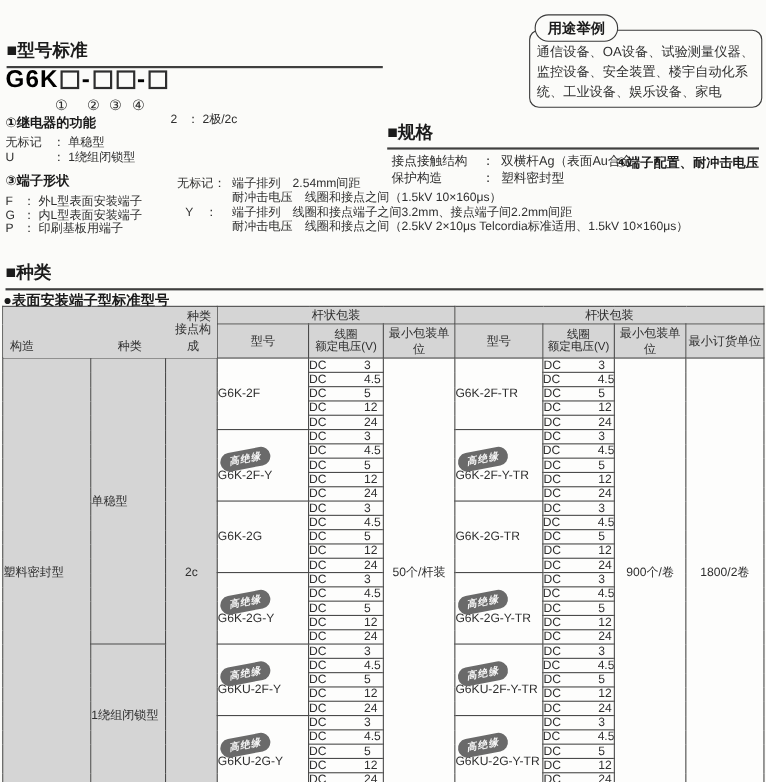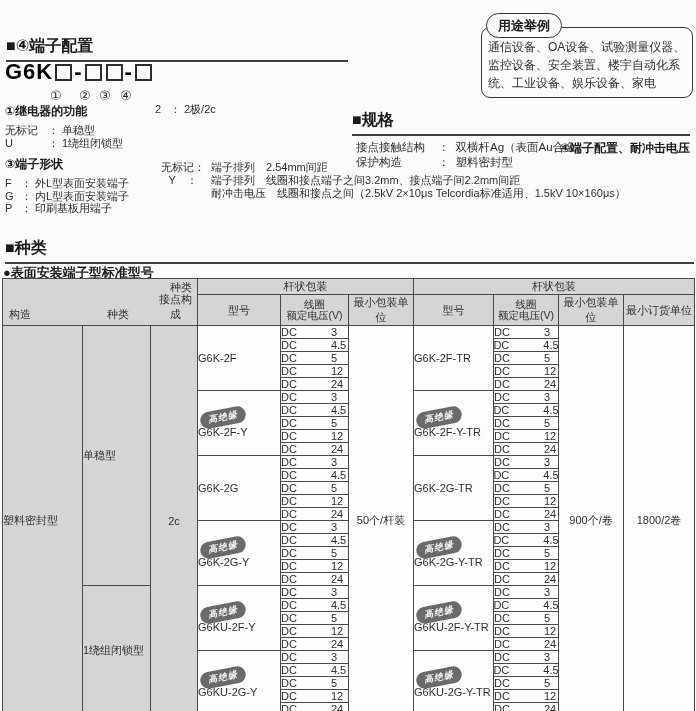--- a/index.html
+++ b/index.html
@@ -87,21 +87,21 @@
     transform:rotate(-11deg); margin:1px 0 1px 2px; letter-spacing:1px;
   }
   .volt-cell { vertical-align:middle; }
   .volt { display:flex; justify-content:center; align-items:center;gap:32px; }
   .volt .dc { width:20px; text-align:left; }
   .volt .vnum { width:24px; text-align:left; padding-left:2px; }
 </style>
 </head>
 <body>
 
-<div class="abs sec-title" style="left:6px; top:36px; width:342px;">■④端子配置</div>
+<div class="abs sec-title" style="left:6px; top:36px; width:342px;">■型号标准</div>
 
 <div class="abs model-code">
   <span>G6K</span>
   <span class="model-box"></span>
   <span>-</span>
   <span class="model-box"></span>
   <span class="model-box"></span>
   <span>-</span>
   <span class="model-box"></span>
 </div>
@@ -151,20 +151,21 @@
     <span>2极/2c</span>
   </div>
   <h3 style="margin-top:24px;text-align:right;">④端子配置、耐冲击电压</h3>
   <div class="cfg">
     <div class="row">
       <span class="k">无标记：</span>
       <span class="t">端子排列　2.54mm间距</span>
     </div>
     <div class="row">
       <span class="k"></span>
+      <span class="t">耐冲击电压　线圈和接点之间（1.5kV 10×160μs）</span>
     </div>
     <div class="row">
       <span class="k">Y　：</span>
       <span class="t">端子排列　线圈和接点端子之间3.2mm、接点端子间2.2mm间距</span>
     </div>
     <div class="row">
       <span class="k"></span>
       <span class="t">耐冲击电压　线圈和接点之间（2.5kV 2×10μs Telcordia标准适用、1.5kV 10×160μs）</span>
     </div>
   </div>

